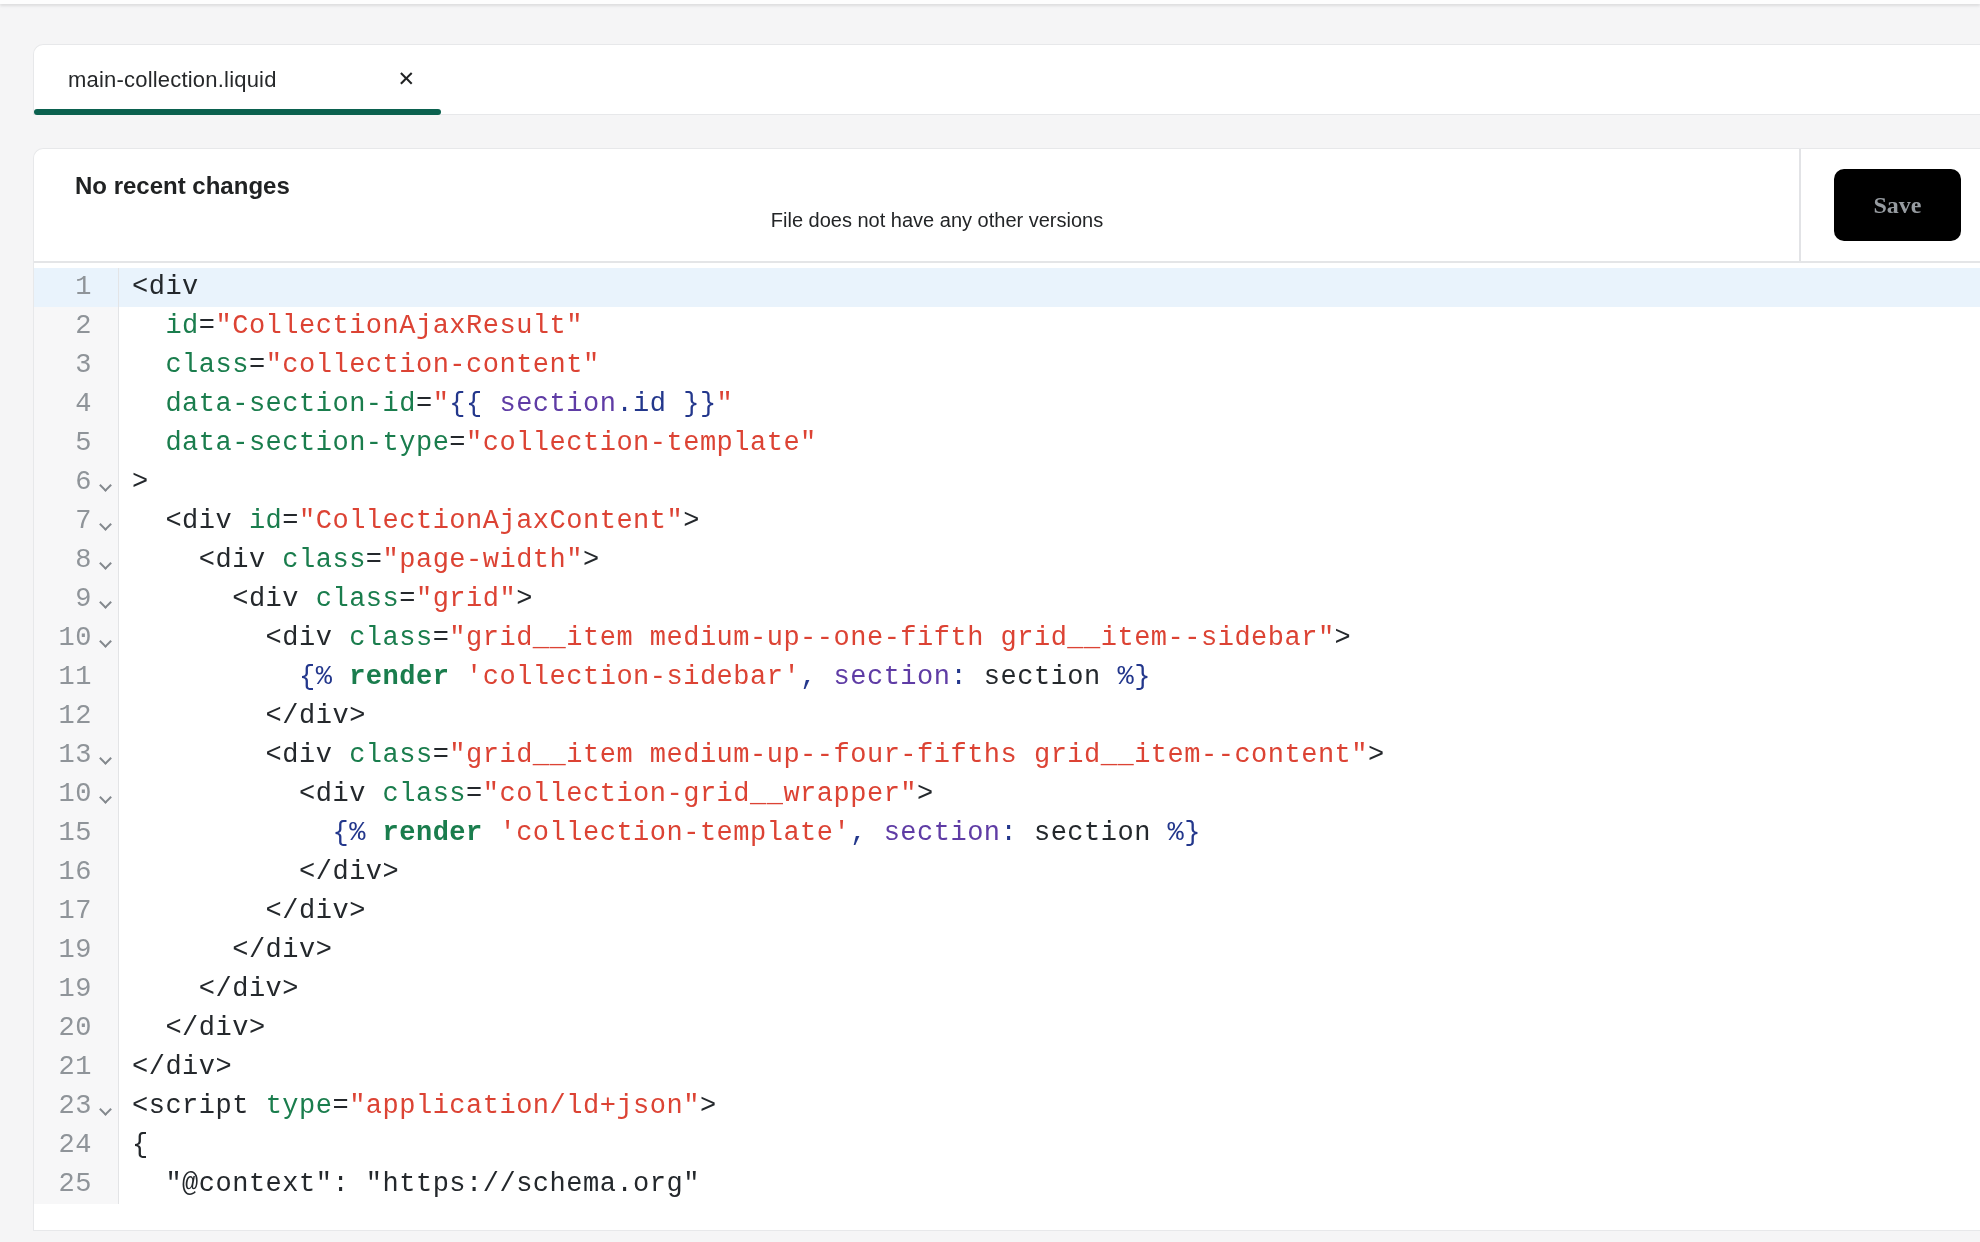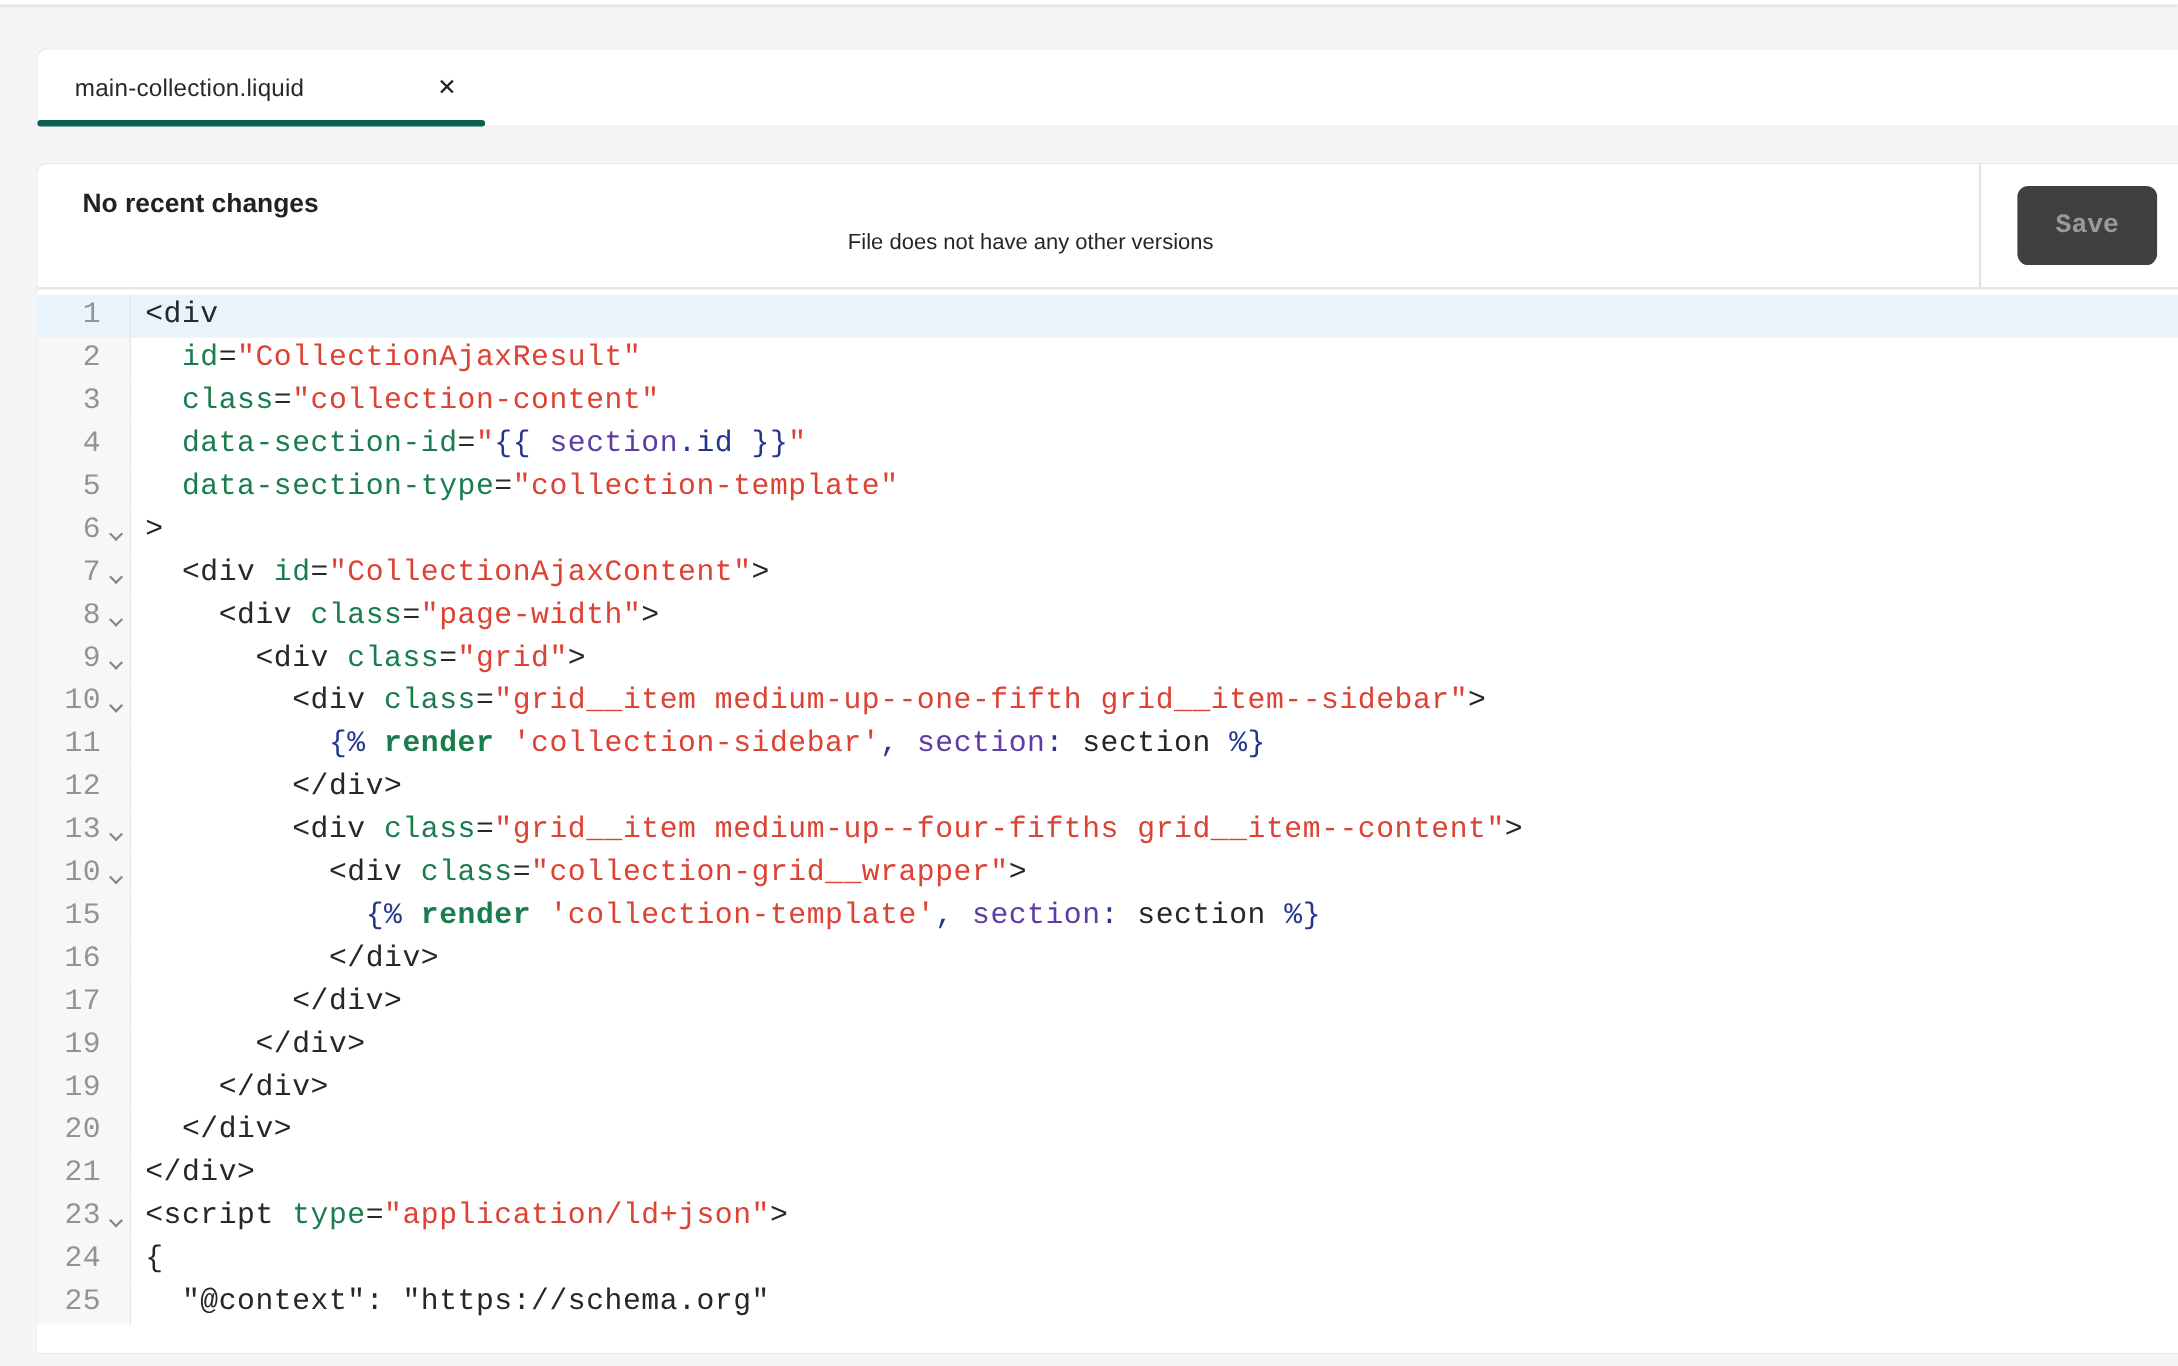--- a/index.html
+++ b/index.html
@@ -58,24 +58,24 @@
     display:flex; align-items:stretch;
   }
   .header-left { width:1765px; flex:none; padding:23px 0 0 41px; }
   .version-title { font-size:24px; font-weight:700; color:#202223; }
   .version-subtitle { font-size:20px; color:#232527; margin-top:9px;text-align:center; }
   .header-divider { width:2px; flex:none; background:#e2e3e6; }
   .header-right { flex:1; display:flex; align-items:flex-start; padding:20px 0 0 33px; }
   .save-button {
     width:127px; height:72px;
     border:none; border-radius:10px;
-    background:#404040;
+    background:#000000;
     color:var(--save-text, #969ba0);
     font-size:24px; font-weight:600;
-    font-family:Liberation Mono, monospace;
+    font-family:Liberation Serif, serif;
     cursor:default;
   }
 
   
   .editor {
     flex:1; overflow:hidden;
     padding-top:5px;
     font-family:"Liberation Mono", monospace;
     font-size:27px; letter-spacing:0.5px; line-height:39px;
     color:var(--tok-t, #24282c);

